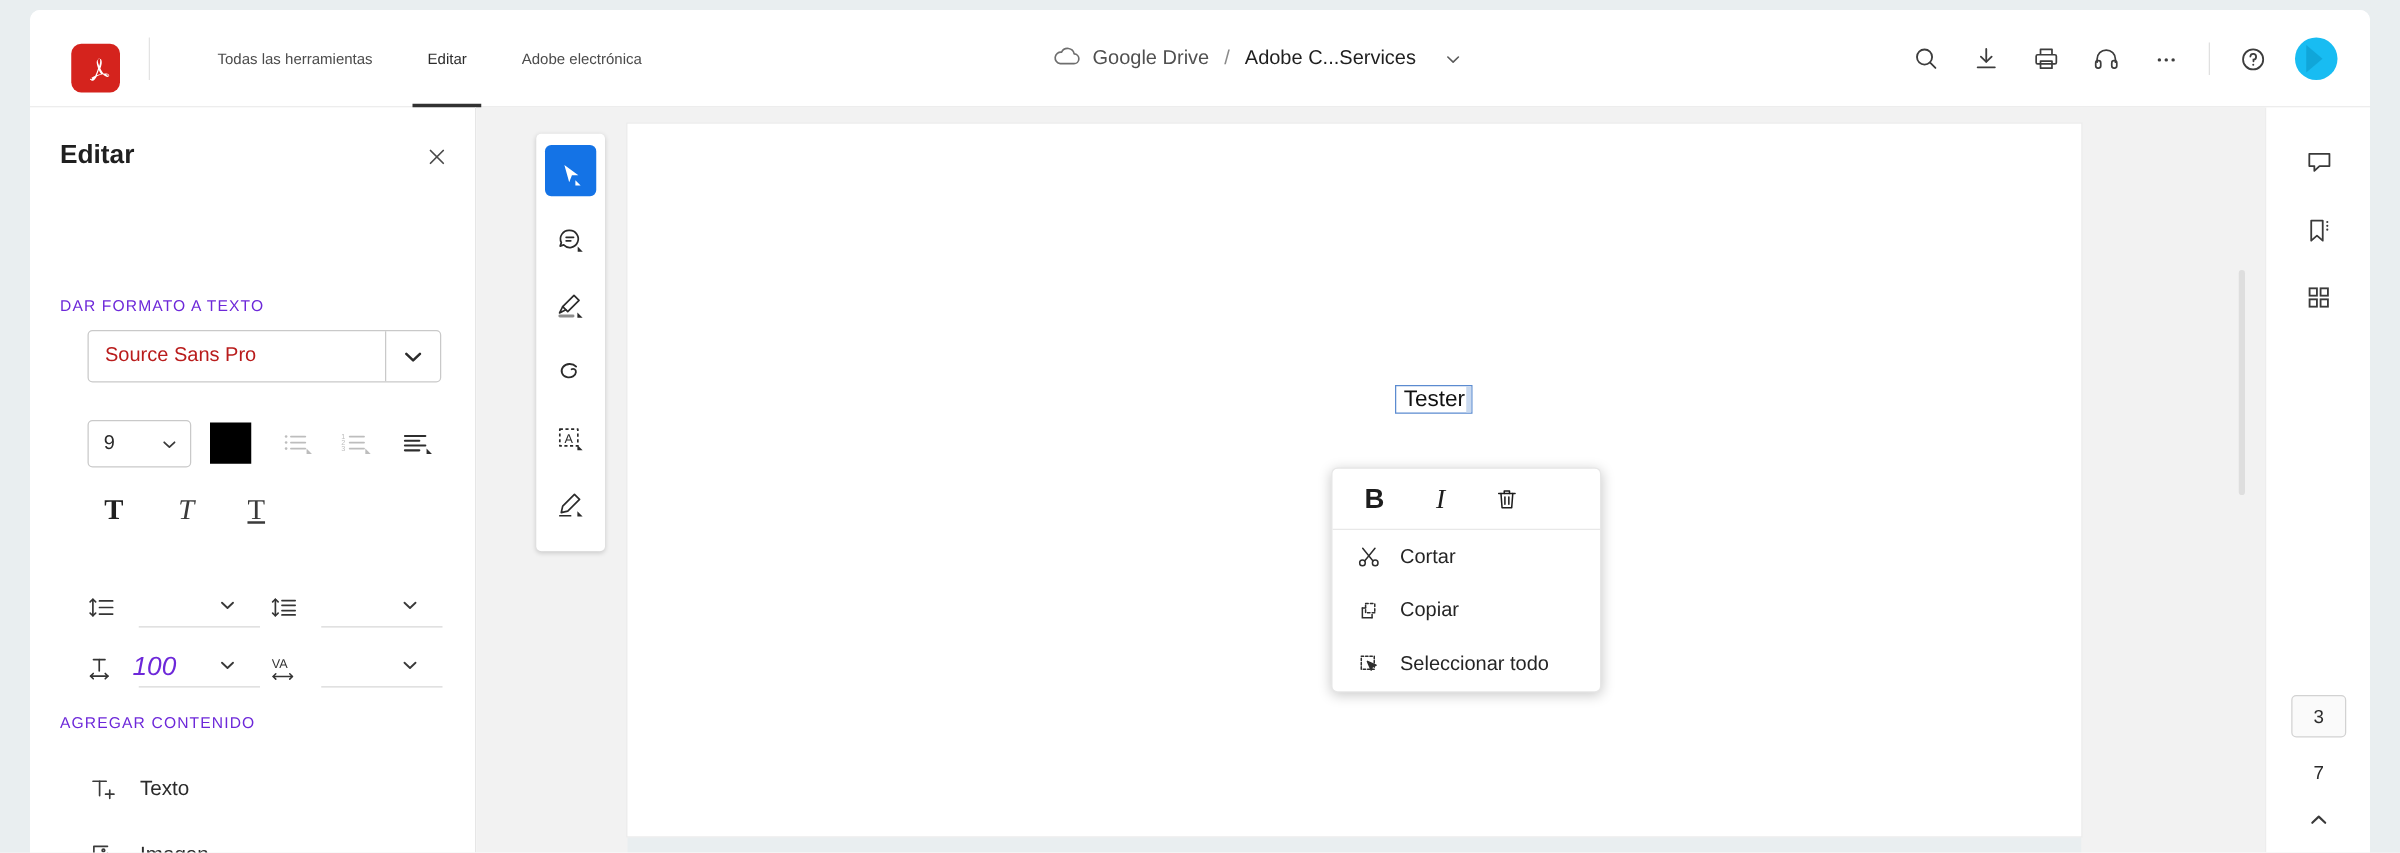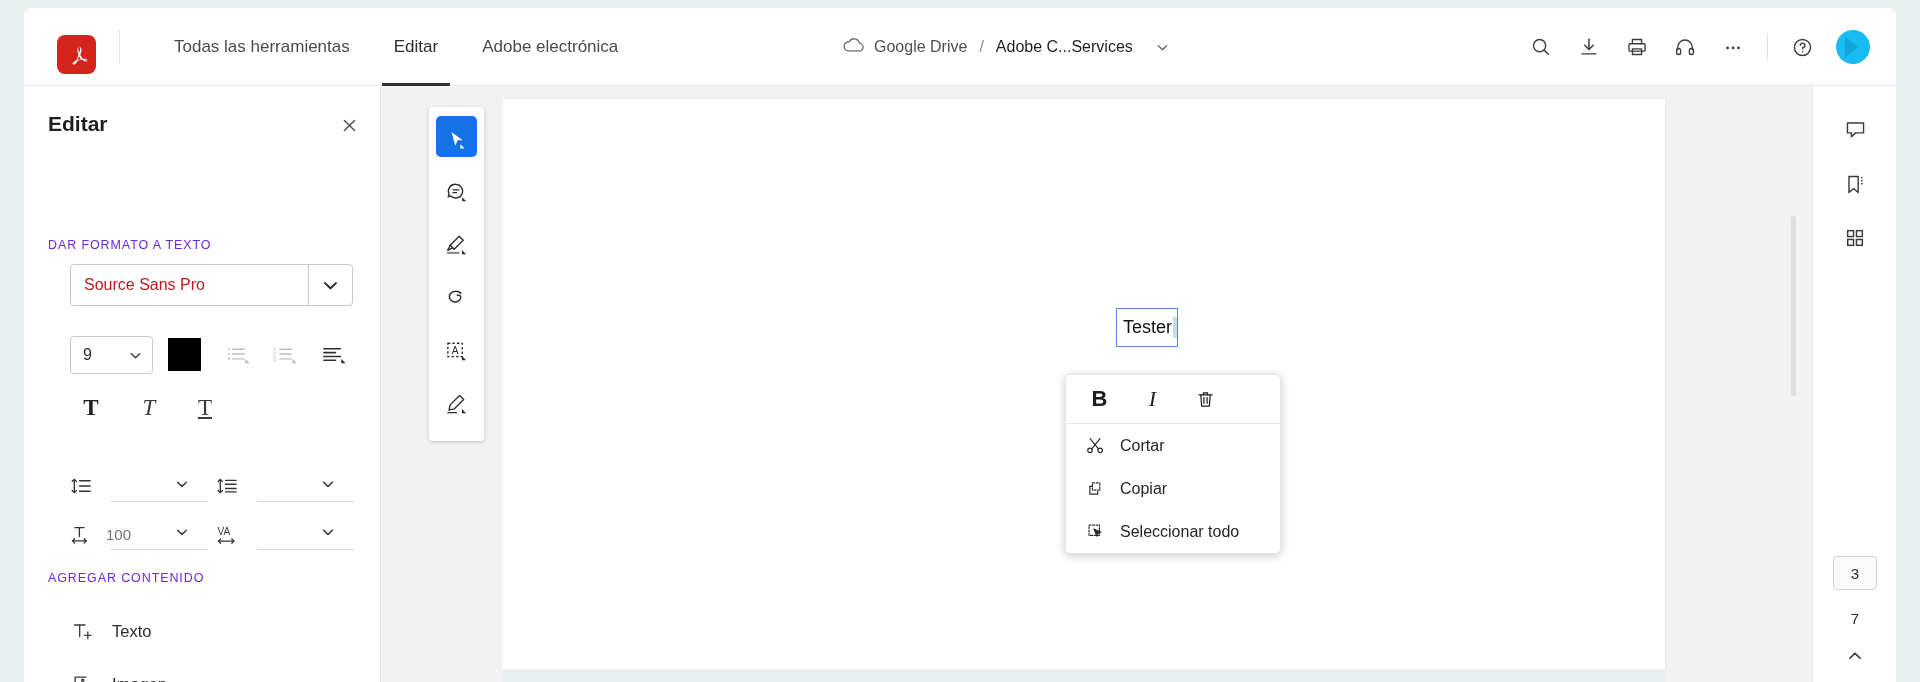--- a/index.html
+++ b/index.html
@@ -30,21 +30,21 @@
     display: flex; align-items: center; justify-content: center;
   }
   .logo svg { display:block; }
   .logo-divider {
     position: absolute; left: 95px; top: 22px; width: 1px; height: 34px;
     background: #e3e3e3;
   }
   .tabs { position: absolute; left: 128px; top: 0; height: 78px; display: flex; align-items: center; gap: 0; }
   .tab {
     height: 78px; display: flex; align-items: center;
-    padding: 0 22px; font-size: 17px; color: #4b4b4b; cursor: pointer;
+    padding: 0 22px; font-size: 12px; color: #4b4b4b; cursor: pointer;
     position: relative; white-space: nowrap;
   }
   .tab.active { color: #2c2c2c; }
   .tab.active:after {
     content: ""; position: absolute; left: 10px; right: 10px; bottom: 0;
     height: 3px; background: #323232;
   }
 
   .breadcrumb {
     position: absolute; left: 818px; top: 0; height: 78px;
@@ -140,21 +140,21 @@
   #btn-bold { left: 47px; font-size: 23px; font-weight: bold; font-family: "Liberation Serif", serif; }
   #btn-italic { left: 105px; font-size: 23px; font-style: italic; font-family: "Liberation Serif", serif; color: #3a3a3a; }
   #btn-underline { left: 161px; font-size: 23px; font-family: "Liberation Serif", serif; color: #3a3a3a; text-decoration: underline; }
 
   .field-row { position: absolute; height: 40px; display: flex; align-items: center; }
   .field-icon { width: 32px; display: flex; align-items: center; color: #343434; }
   .field-line {
     position: absolute; border-bottom: 1px solid #d7d7d7;
     height: 1px;
   }
-  .field-val { font-size: 15px; color: #737373; margin-left: 4px; }
+  .field-val { font-size: 21px; color: #6d28d9; margin-left: 4px; font-style: italic; }
   .field-chev { position: absolute; color: #3a3a3a; display:flex; cursor:pointer; }
 
   .content-item {
     position: absolute; left: 46px; height: 40px;
     display: flex; align-items: center; gap: 16px; cursor: pointer;
   }
   .content-item .ci-ic { width: 26px; display: flex; align-items: center; justify-content: center; color: #3a3a3a; }
   .content-item .ci-lb { font-size: 16.5px; color: #2b2b2b; }
   #item-texto { top: 525px; }
   #item-imagen { top: 578px; }
@@ -191,21 +191,21 @@
   .tool.active { }
   .tool.active .tool-box {
     position: absolute; left: 7px; top: 3px; width: 41px; height: 41px;
     background: #1473e6; border-radius: 5px;
   }
   .tool svg, .tool .glyph { position: relative; z-index: 2; }
   .tool.active svg { color: #ffffff; }
 
   
   .textbox {
-    position: absolute; left: 735px; top: 222px; width: 62px; height: 39px;
+    position: absolute; left: 735px; top: 222px; width: 62px; height: 23px;
     border: 1.4px solid #5b8bd0; background: #ffffff;
     display: flex; align-items: center; padding-left: 6px;
     font-size: 18px; color: #111; font-family: "Liberation Sans", sans-serif;
   }
   .caret-sel { display:inline-block; width:6px; height:21px; background:#c9d9ef; margin-left:1px; }
 
   
   .ctx {
     position: absolute; left: 684px; top: 288px; width: 216px;
     background: #ffffff; border-radius: 5px;

